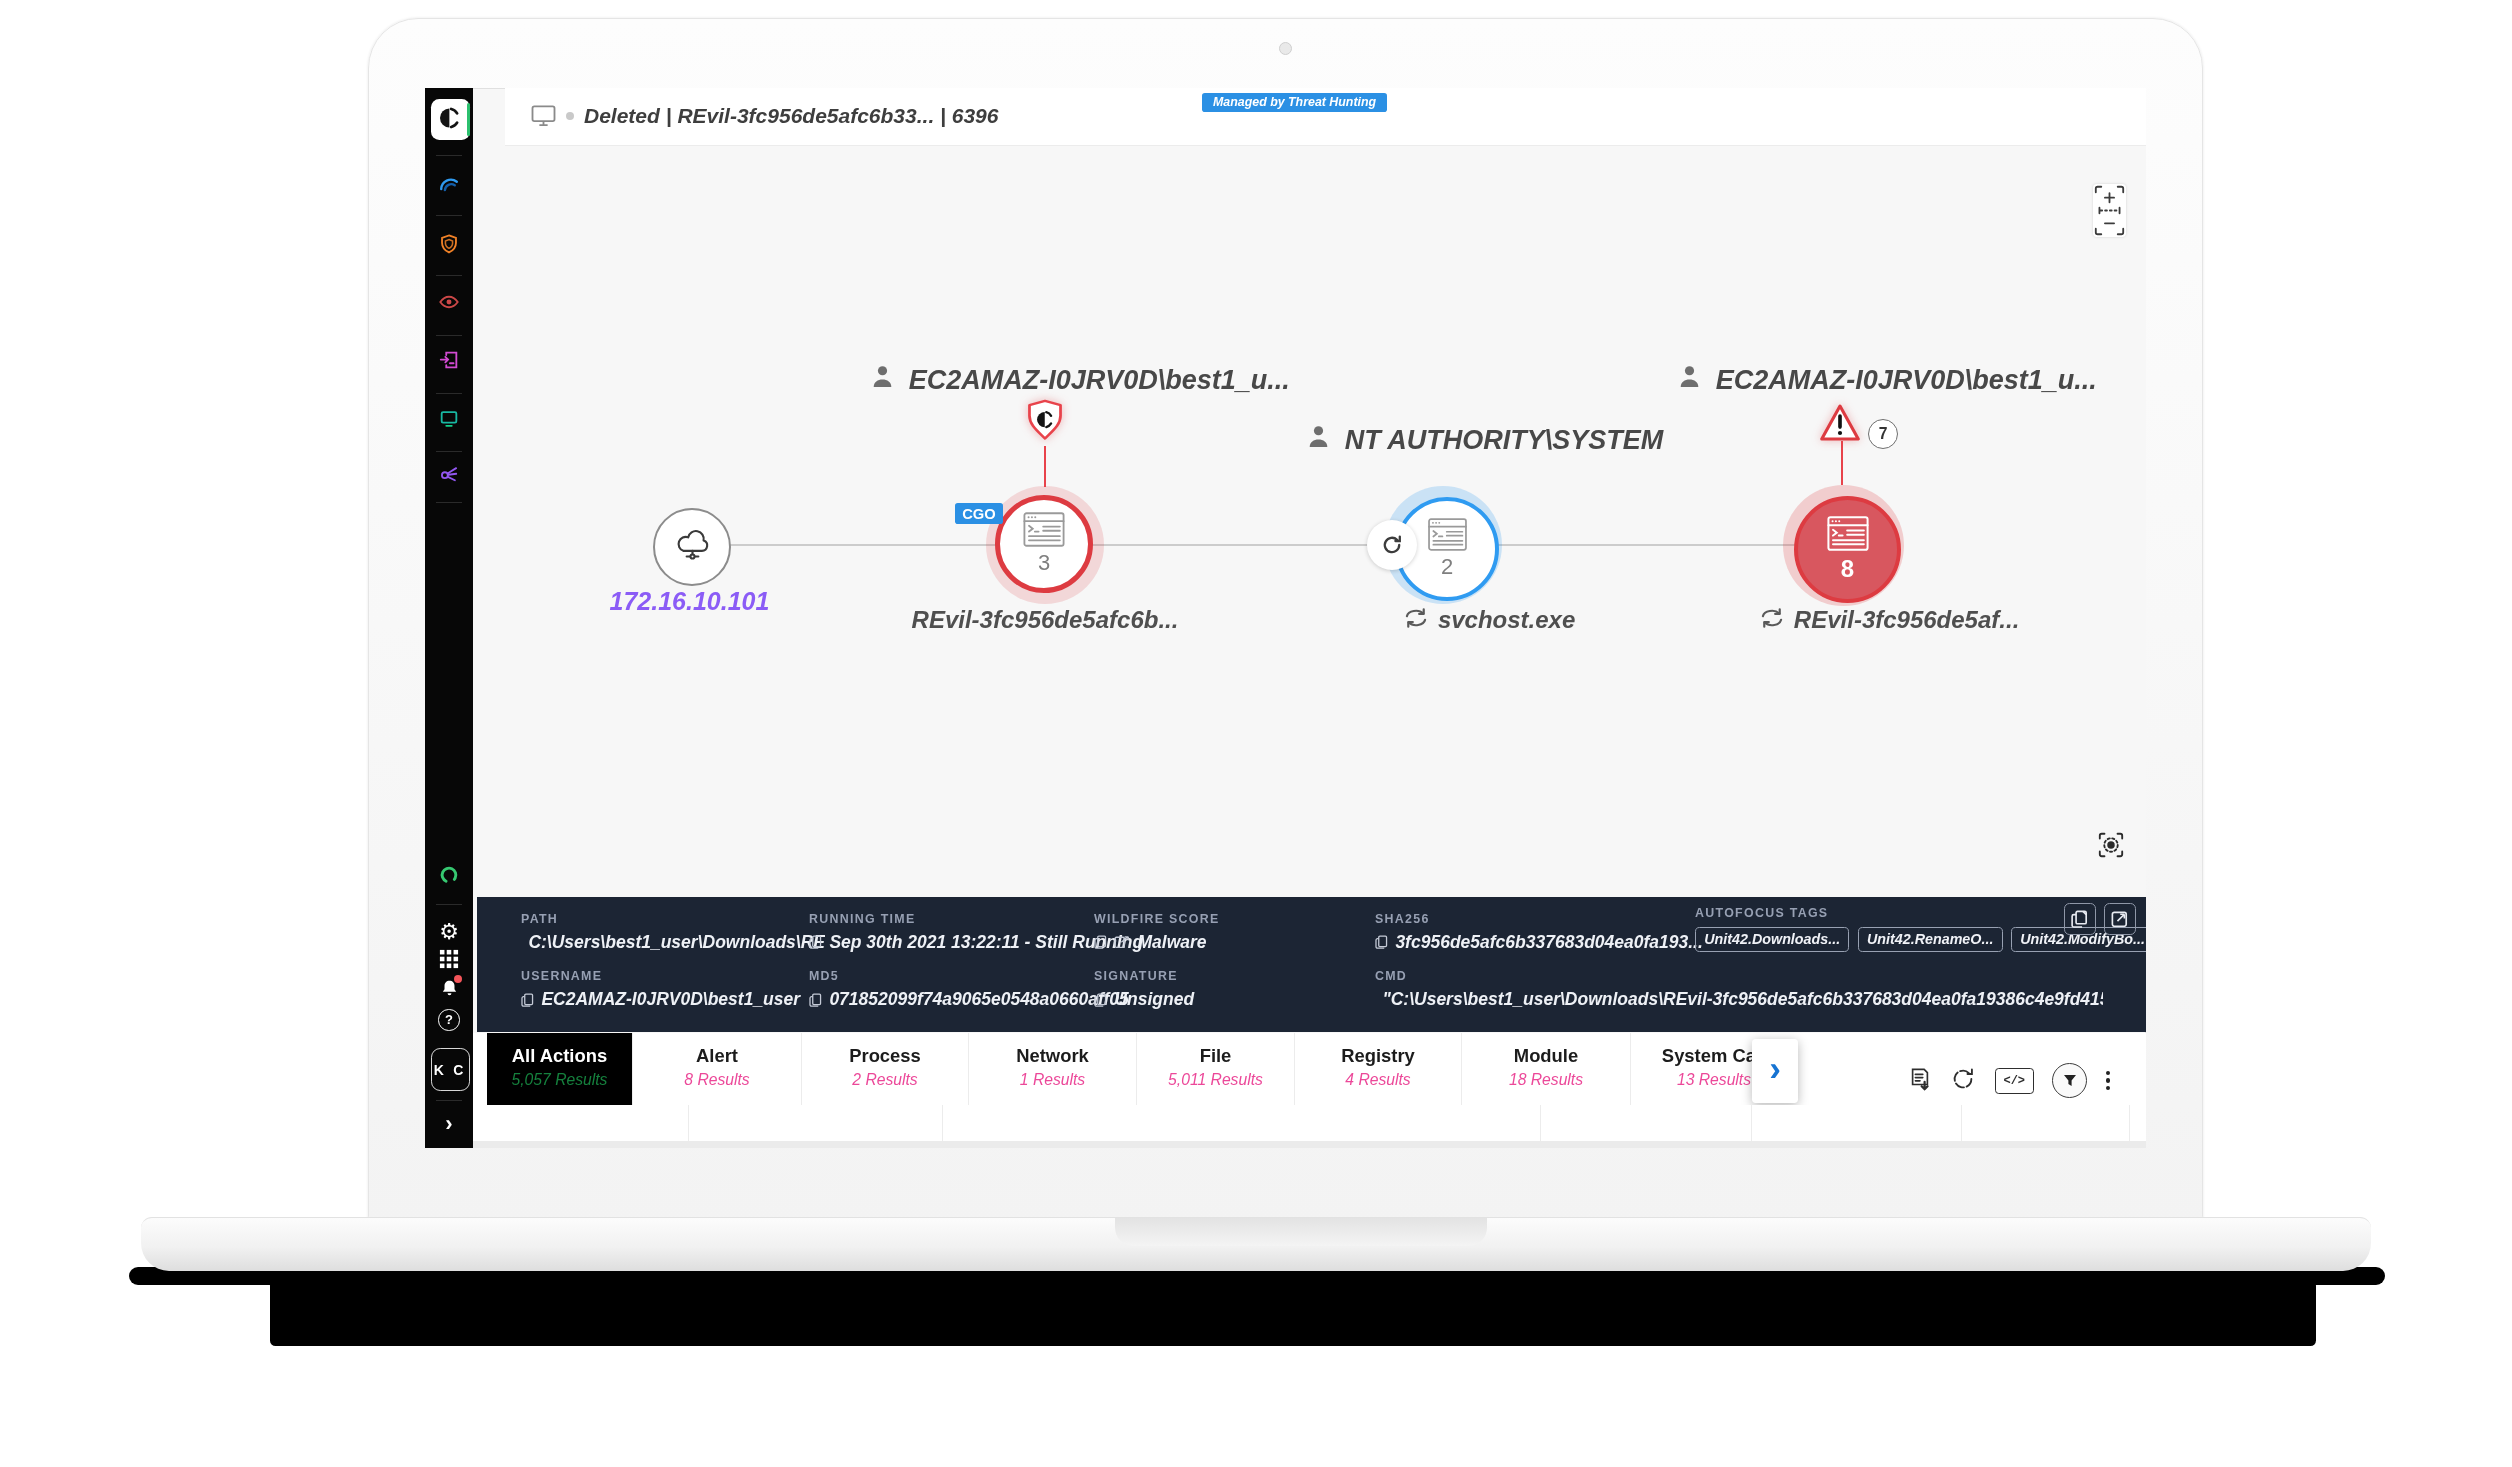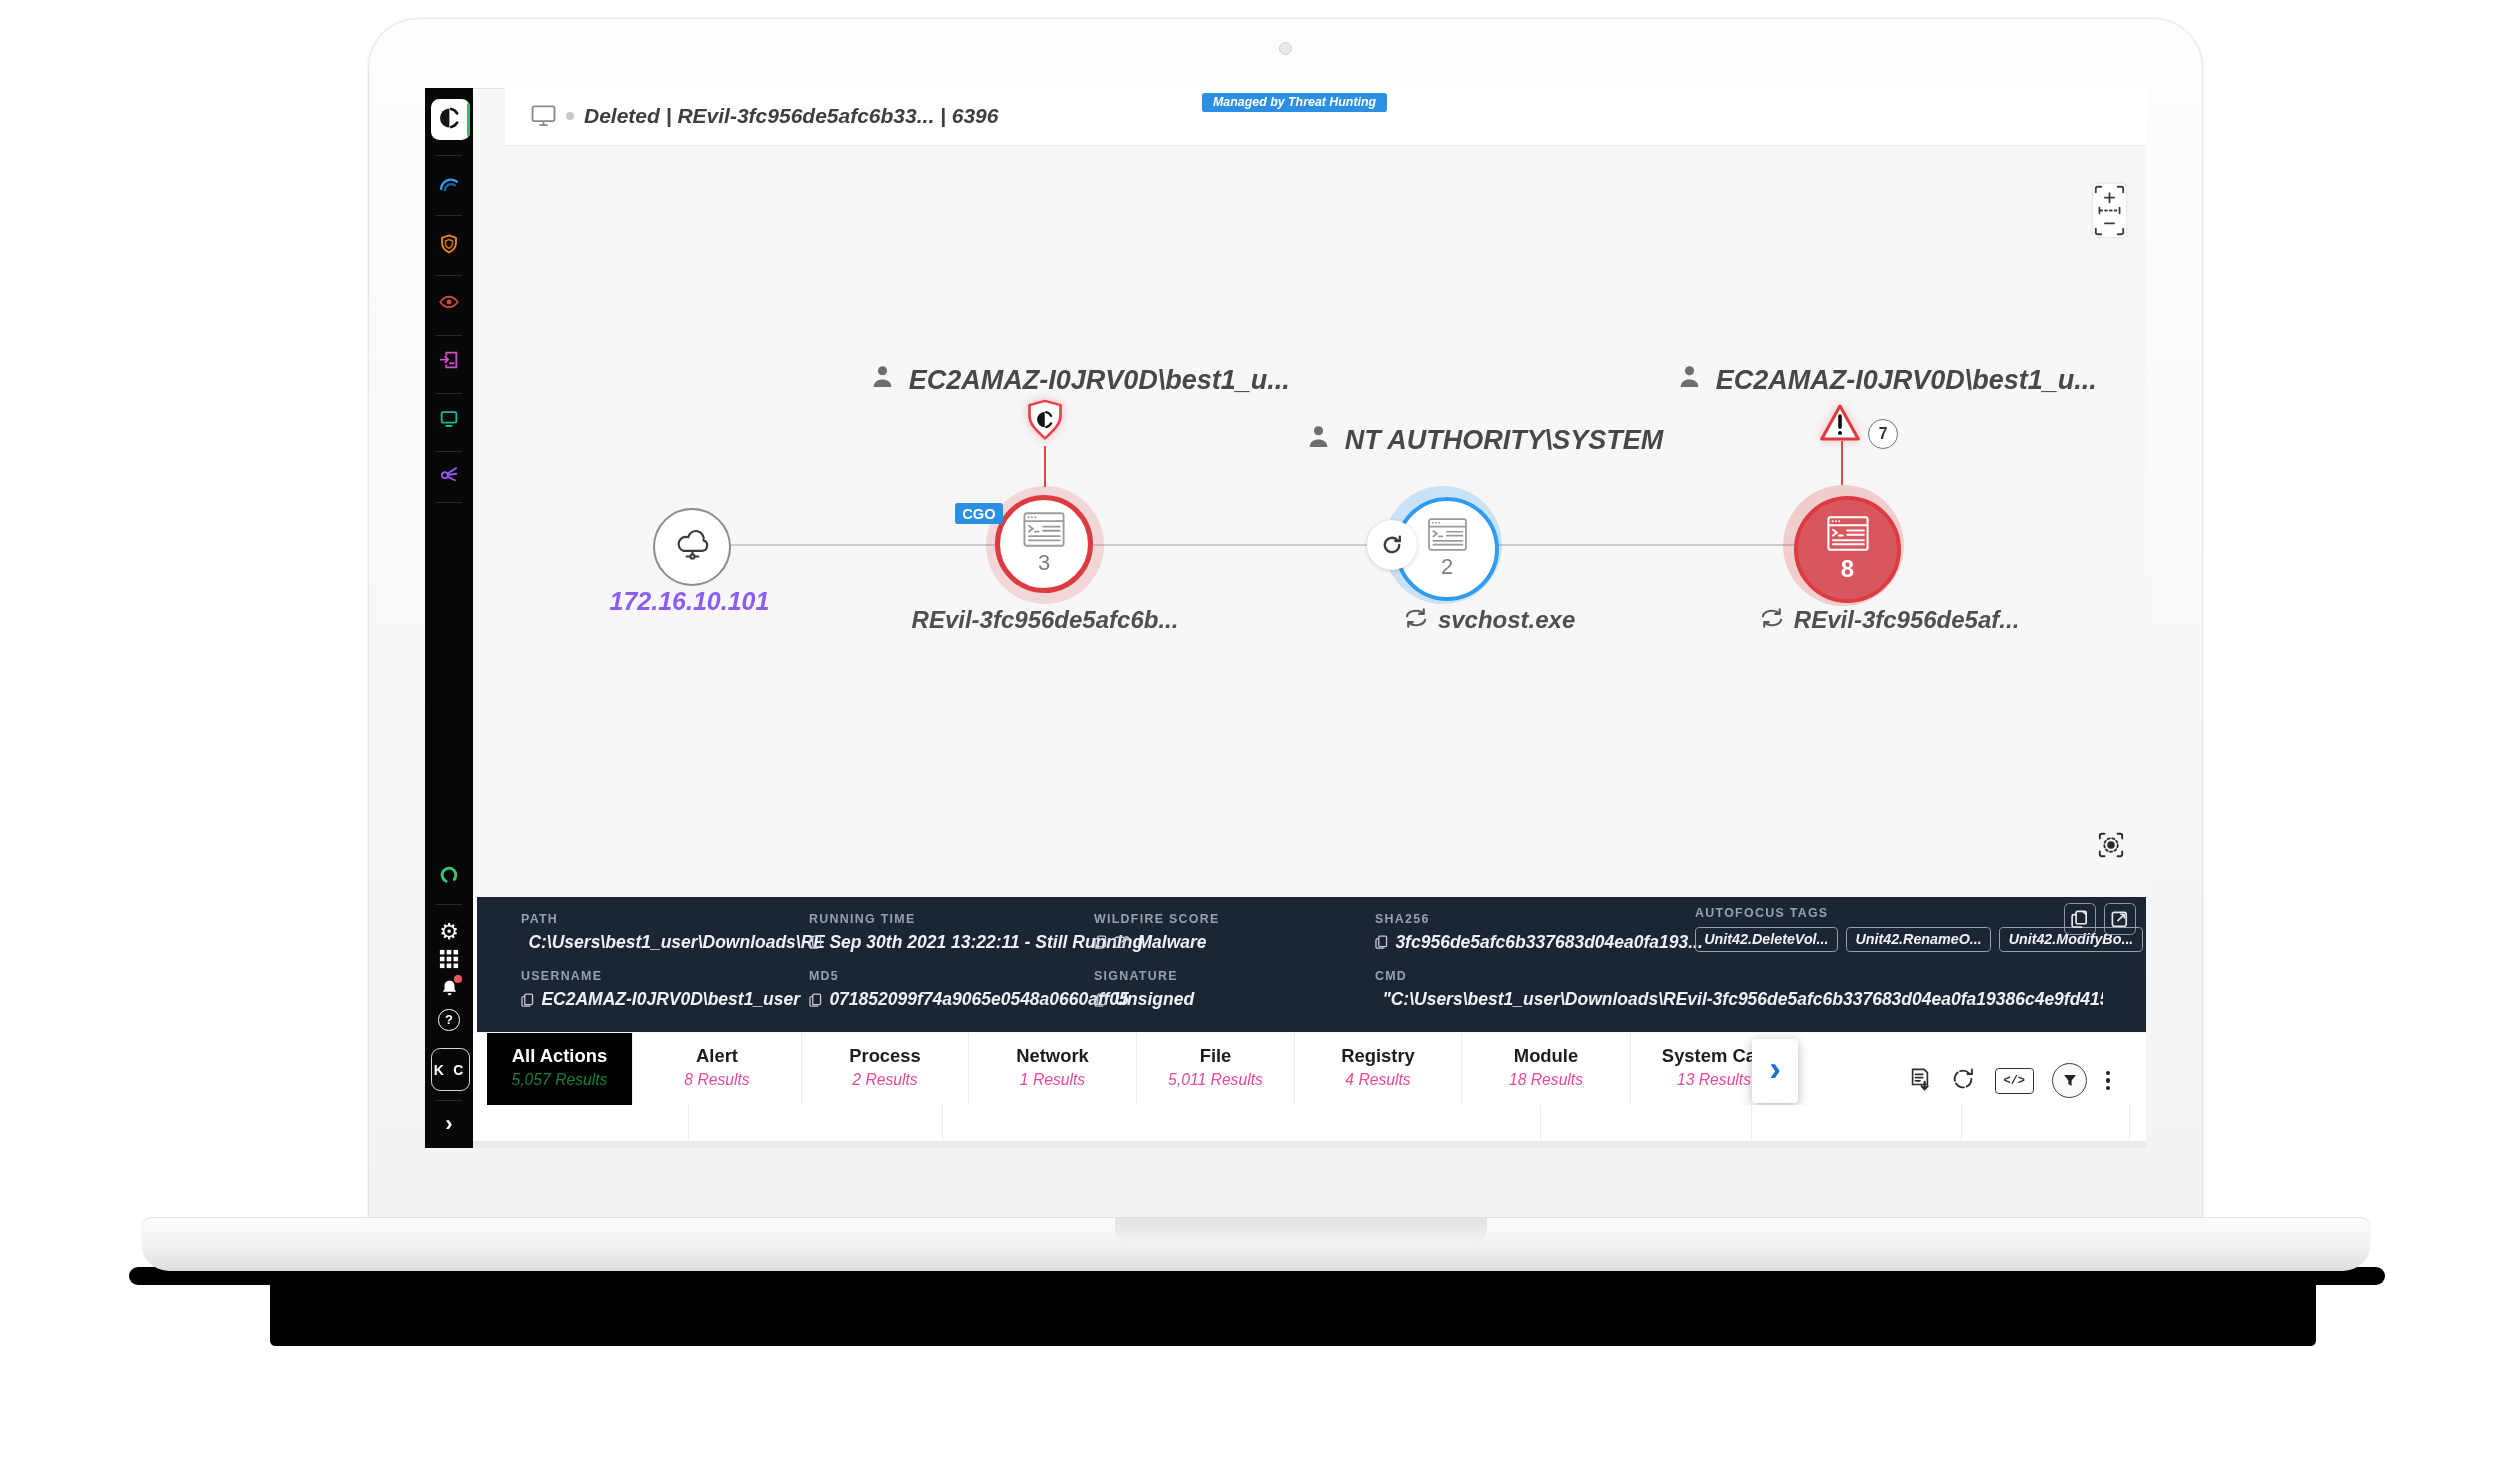--- a/index.html
+++ b/index.html
@@ -463,21 +463,21 @@
             <rect x="4" y="1.2" width="8.5" height="11.5" rx="1.2"></rect>
             <path d="M4 4H2.6A1.6 1.6 0 001 5.6v7.2a1.6 1.6 0 001.6 1.6H10"></path>
           </svg>
         <span>3fc956de5afc6b337683d04ea0fa193...</span>
       </div>
     </div>
 
     <div class="fld" style="left:1218px;top:9.2px">
       <div class="fld-label">AUTOFOCUS TAGS</div>
       <div class="tagrow">
-        <span class="tagpill">Unit42.DeleteVol...</span>
+        <span class="tagpill">Unit42.Downloads...</span>
         <span class="tagpill">Unit42.RenameO...</span>
         <span class="tagpill">Unit42.ModifyBo...</span>
         <span class="tagpill">+ 7</span>
       </div>
     </div>
 
     <div class="fld" style="left:44px;top:72px">
       <div class="fld-label">USERNAME</div>
       <div class="fld-val">
         <svg width="13" height="14.7" viewBox="0 0 14 16" fill="none" stroke="#c4cad6" stroke-width="1.4">

